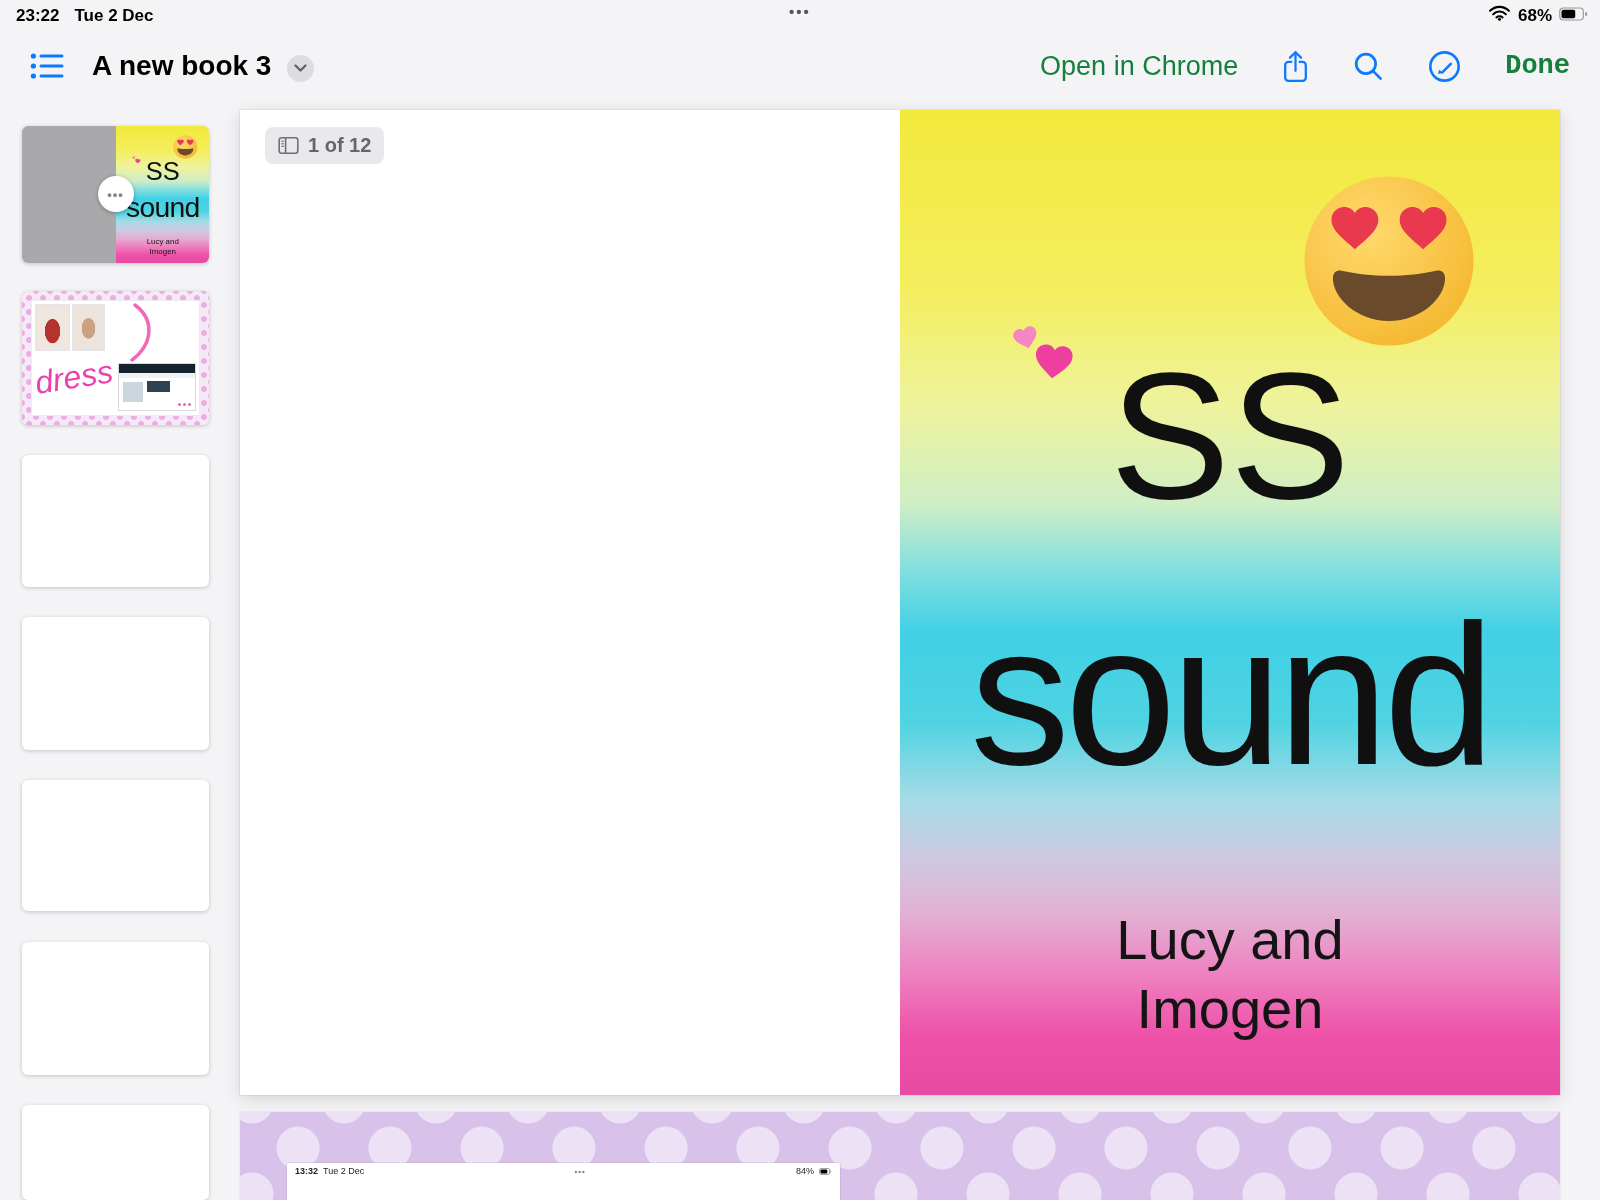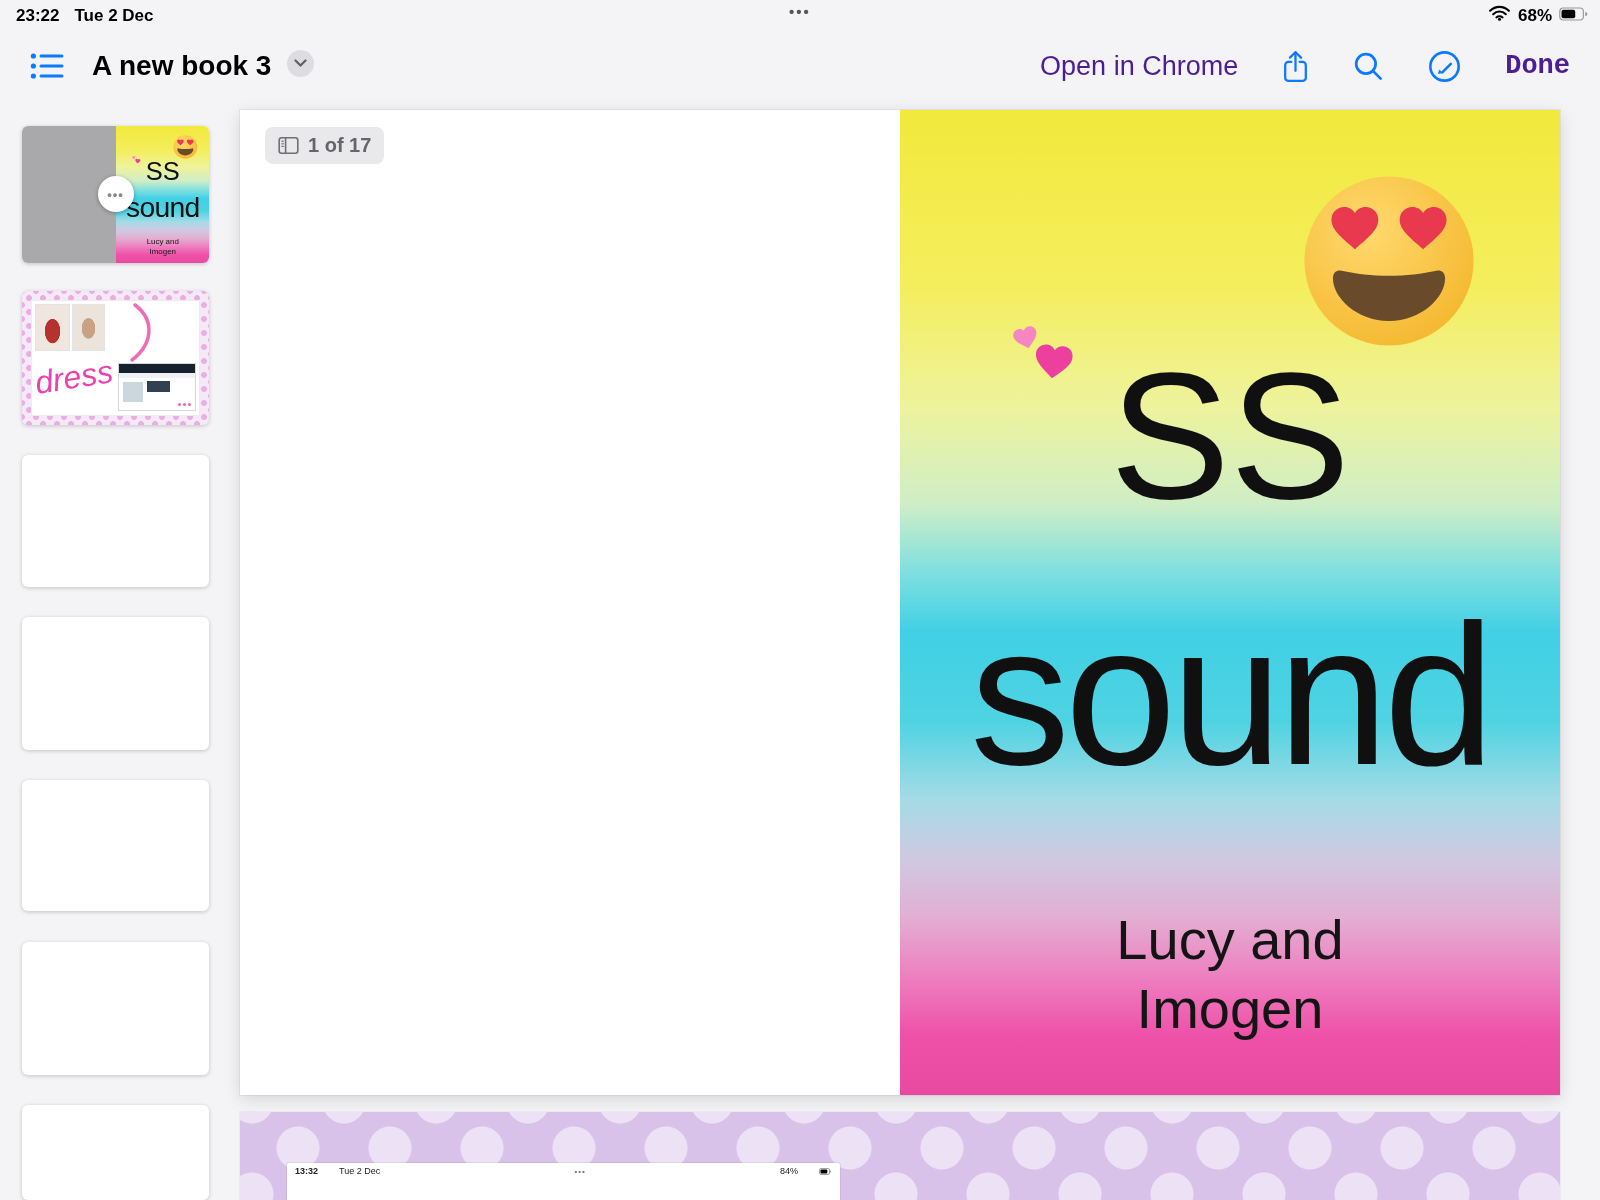--- a/index.html
+++ b/index.html
@@ -12,25 +12,25 @@
     color: #000;
   }
   
   .statusbar { position:absolute; top:0; left:0; right:0; height:30px; }
   .sb-left { position:absolute; left:16px; top:6px; display:flex; gap:15px; font-size:17px; font-weight:600; }
   .sb-center { position:absolute; left:0; right:0; top:3px; text-align:center; font-size:15px; font-weight:700; color:#55555a; letter-spacing:2px; }
   .sb-right { position:absolute; right:12px; top:5px; display:flex; align-items:center; gap:7px; font-size:17px; font-weight:700; }
   
   .toolbar { position:absolute; top:36px; left:0; right:0; height:60px; }
   .tb-left { position:absolute; left:30px; top:0; height:60px; display:flex; align-items:center; gap:28px; }
-  .tb-title-group { display:flex; align-items:flex-start; gap:16px; }
+  .tb-title-group { display:flex; align-items:flex-end; gap:16px; }
   .book-title { font-size:28px; font-weight:700; }
   .chevron-btn { width:27px; height:27px; border-radius:50%; background:#dcdce1; display:flex; align-items:center; justify-content:center; cursor:pointer; }
   .tb-right { position:absolute; right:30px; top:0; height:60px; display:flex; align-items:center; gap:44px; }
-  .blue-link { color:#4c1d95; font-size:27px; cursor:pointer; text-decoration:none; }
+  .blue-link { color:#15803d; font-size:27px; cursor:pointer; text-decoration:none; }
   .done-btn { font-weight:700;font-family:Liberation Mono, monospace; }
   .icon-btn { display:flex; align-items:center; justify-content:center; cursor:pointer; }
   
   .thumb { position:absolute; left:22px; width:187px; background:#fff; border-radius:6px; box-shadow:0 1px 4px rgba(0,0,0,.20); overflow:hidden; cursor:pointer; }
   .t1 { top:126px; height:137px; }
   .t2 { top:291px; height:134px; }
   .t3 { top:455px; height:132px; }
   .t4 { top:617px; height:133px; }
   .t5 { top:780px; height:131px; }
   .t6 { top:942px; height:133px; }
@@ -86,21 +86,21 @@
   .peek { position:absolute; left:240px; top:1112px; width:1320px; height:88px;
           background-color:#d8c2ea;
           background-image: radial-gradient(circle, rgba(255,255,255,.5) 0 21px, transparent 22px),
                             radial-gradient(circle, rgba(255,255,255,.5) 0 21px, transparent 22px);
           background-size: 92px 92px; background-position: 12px -10px, 58px 36px;
           box-shadow: 0 0 0 1px rgba(0,0,0,.04); cursor:pointer; }
   .peek-page { position:absolute; left:47px; top:51px; width:553px; height:37px; background:#fff;
                border-radius:2px 2px 0 0; box-shadow:0 0 0 1px rgba(0,0,0,.06); }
   .peek-status { display:flex; align-items:center; justify-content:space-between; padding:3px 8px 0 8px;
                  font-size:9px; color:#222; }
-  .peek-status .grp { display:flex; align-items:center; gap:21px; }
+  .peek-status .grp { display:flex; align-items:center; gap:5px; }
   .peek-ellipsis { color:#7c7c80; font-size:8px; letter-spacing:1px; font-weight:700; }
 </style>
 </head>
 <body>
 
 <svg width="0" height="0" style="position:absolute" aria-hidden="true">
   <defs>
     <path id="hp" d="M12 21.3C6.8 16.7 1.8 13.2 1.8 8.6 1.8 5.4 4.2 3 7.4 3c1.9 0 3.7 1 4.6 2.6C12.9 4 14.7 3 16.6 3c3.2 0 5.6 2.4 5.6 5.6 0 4.6-5 8.1-10.2 12.7z"></path>
     <radialGradient id="faceGrad" cx="38%" cy="32%" r="78%">
       <stop offset="0%" stop-color="#ffd96e"></stop>
@@ -281,21 +281,21 @@
   </div>
 
   <div class="page-badge">
     <svg width="21" height="19" viewBox="0 0 21 19">
       <rect x="1.2" y="1.8" width="18.6" height="15.4" rx="2.4" fill="none" stroke="#6f6f74" stroke-width="1.6"></rect>
       <line x1="7.6" y1="1.8" x2="7.6" y2="17.2" stroke="#6f6f74" stroke-width="1.6"></line>
       <line x1="3.4" y1="5.2" x2="5.8" y2="5.2" stroke="#6f6f74" stroke-width="1.2"></line>
       <line x1="3.4" y1="7.8" x2="5.8" y2="7.8" stroke="#6f6f74" stroke-width="1.2"></line>
       <line x1="3.4" y1="10.4" x2="5.8" y2="10.4" stroke="#6f6f74" stroke-width="1.2"></line>
     </svg>
-    <span>1 of 17</span>
+    <span>1 of 12</span>
   </div>
 </div>
 
 <div class="peek">
   <div class="peek-page">
     <div class="peek-status">
       <span class="grp">
         <b>13:32</b>
         <span>Tue 2 Dec</span>
       </span>

